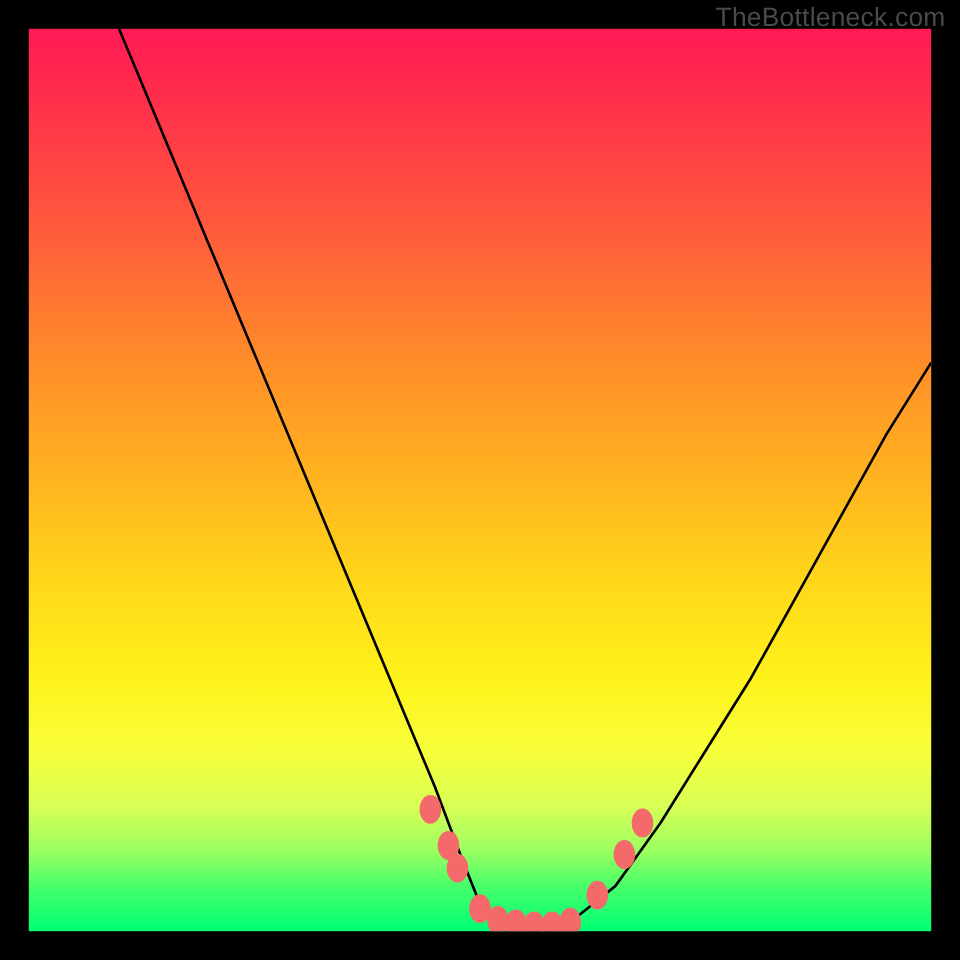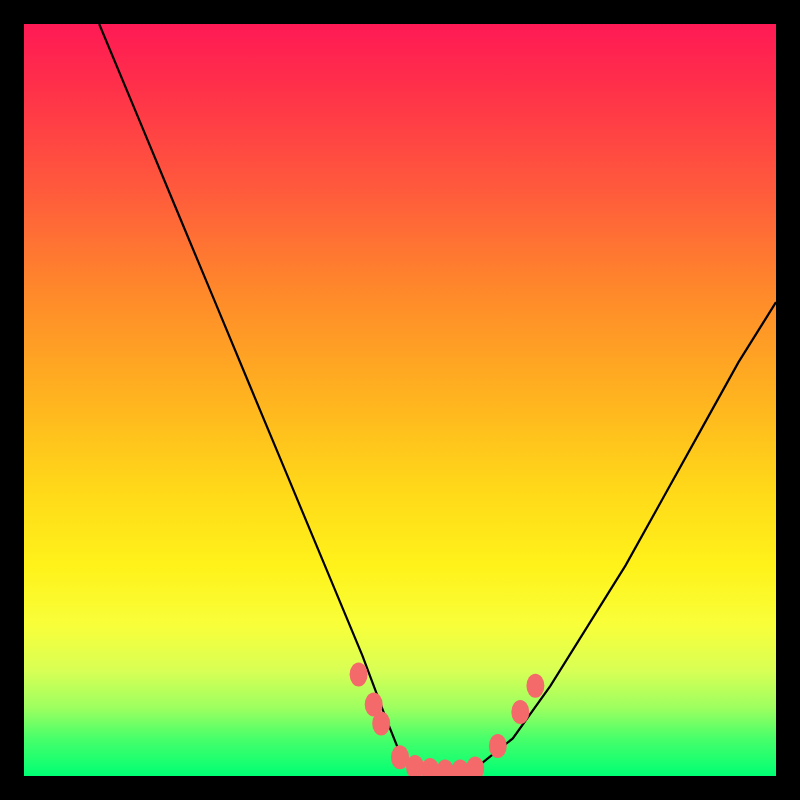--- a/index.html
+++ b/index.html
@@ -80,14 +80,15 @@
           <ellipse cx="436.2" cy="747.5" rx="9" ry="12" fill="#f46a6a"></ellipse>
           <ellipse cx="451.2" cy="744.5" rx="9" ry="12" fill="#f46a6a"></ellipse>
           <ellipse cx="473.8" cy="721.9" rx="9" ry="12" fill="#f46a6a"></ellipse>
           <ellipse cx="496.3" cy="688.1" rx="9" ry="12" fill="#f46a6a"></ellipse>
           <ellipse cx="511.4" cy="661.8" rx="9" ry="12" fill="#f46a6a"></ellipse>
         </g>
     </svg>
 
   </div>
 
+  <div class="watermark">TheBottleneck.com</div>
 
 </div>
 
 </body></html>

